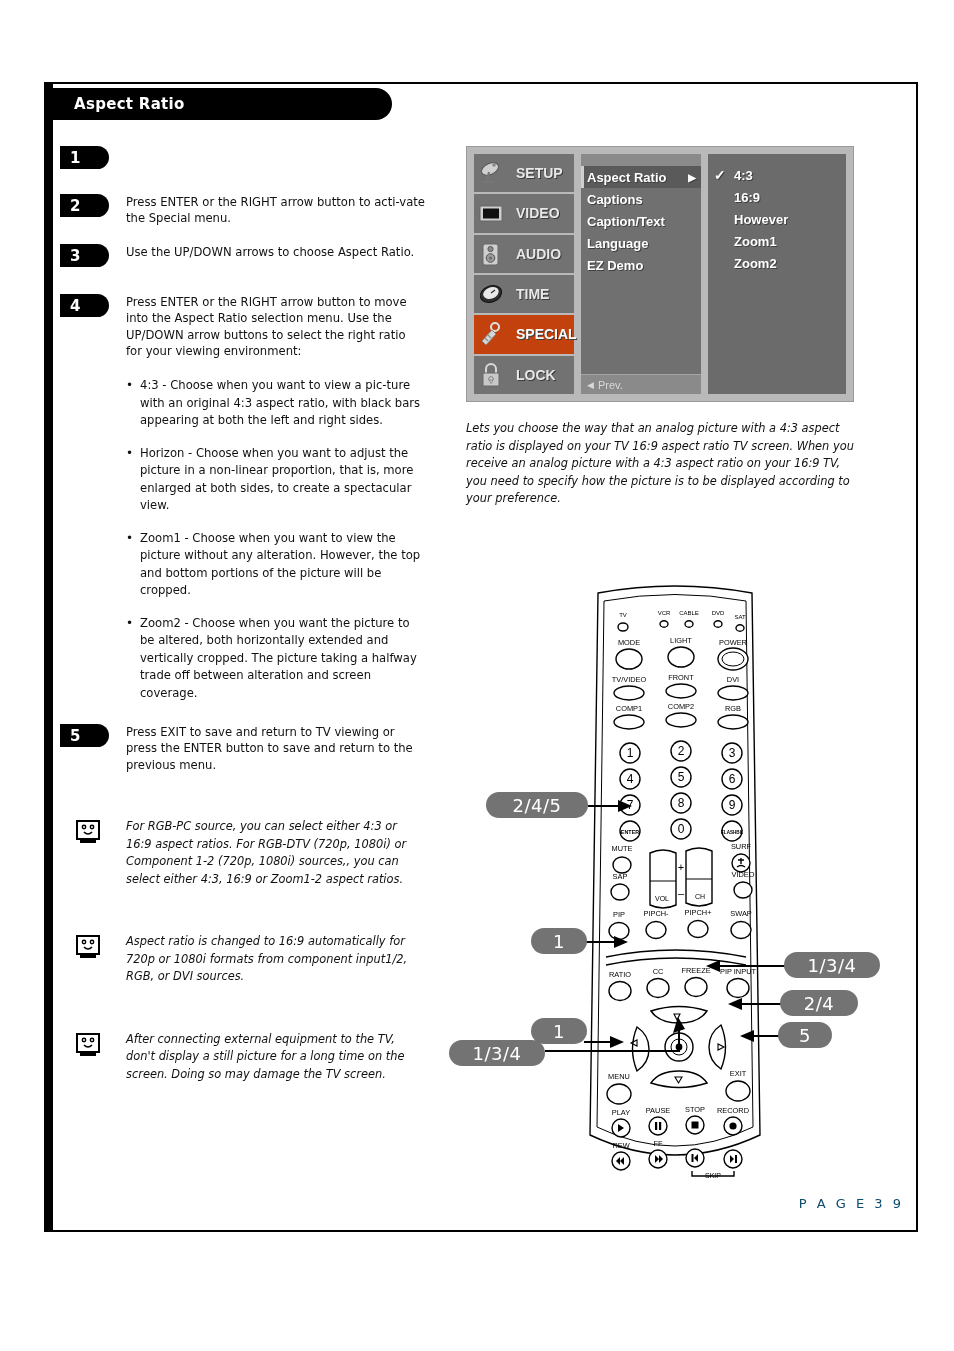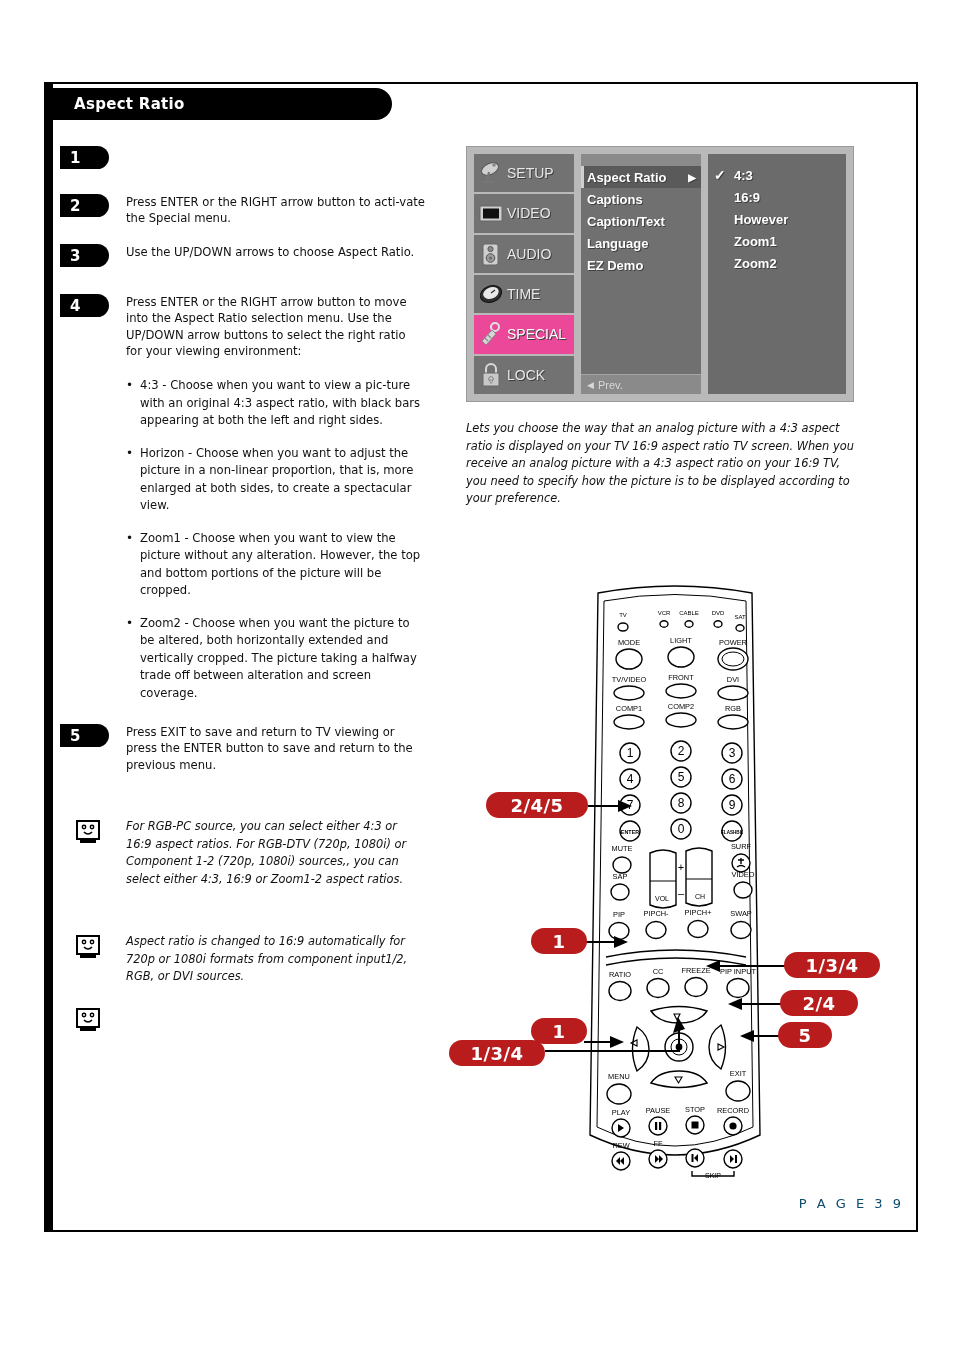--- a/index.html
+++ b/index.html
@@ -64,27 +64,27 @@
   
   #osd{
     position:absolute;left:466px;top:146px;width:388px;height:256px;
     background:#b9b9b9;border:1px solid #9a9a9a;box-sizing:border-box;
     padding:7px;
   }
   #osd-inner{display:flex;height:100%;}
   #osd-left{width:100px;display:flex;flex-direction:column;}
   .osd-cat{
     flex:1;background:#727272;border-bottom:2px solid #b9b9b9;
-    display:flex;align-items:center;gap:3px;padding-left:4px;box-sizing:border-box;
-    color:#e8e8e8;font-size:14px;font-weight:normal;
+    display:flex;align-items:center;gap:12px;padding-left:4px;box-sizing:border-box;
+    color:#e8e8e8;font-size:14px;font-weight:bold;
     font-family:"Liberation Sans",sans-serif;
     text-shadow:1px 1px 0 #3b3b3b;
   }
   .osd-cat:last-child{border-bottom:none;}
-  .osd-cat.sel{background:#ec4899;color:#ffffff;}
+  .osd-cat.sel{background:#c2410c;color:#ffffff;}
   .osd-cat .ico{width:26px;height:26px;flex:0 0 26px;position:relative;}
   .osd-cat .lbl{white-space:nowrap;}
 
   #osd-mid{
     width:120px;background:#707070;margin-left:7px;
     display:flex;flex-direction:column;position:relative;
   }
   .osd-mid-top{height:12px;background:#8a8a8a;}
   .osd-item{
     height:22px;display:flex;align-items:center;justify-content:space-between;
@@ -116,21 +116,21 @@
   #osd-desc{
     position:absolute;left:466px;top:420px;width:390px;
     font-size:11.4px;line-height:17.5px;font-style:italic;color:#111;
   }
 
   
   #remote-area{position:absolute;left:430px;top:575px;width:490px;height:610px;}
 
   
   .callout{
-    position:absolute;background:#b91c1c;color:#fff;font-weight:bold;
+    position:absolute;background:#737373;color:#fff;font-weight:normal;
     display:flex;align-items:center;justify-content:center;
     border-radius:14px;font-size:18px;letter-spacing:.5px;
   }
   .leader{position:absolute;background:#000;height:1.5px;}
 
   
   #footer{
     position:absolute;right:50px;top:1196px;
     font-size:13px;letter-spacing:3px;color:#0c4a6e;
   }
@@ -208,20 +208,21 @@
     <div class="note">
       <span class="note-icon">
         <svg width="26" height="24" viewBox="0 0 26 24">
           <rect x="1" y="1" width="22" height="18" fill="#fff" stroke="#000" stroke-width="2"></rect>
           <circle cx="8" cy="7" r="1.7" fill="none" stroke="#000" stroke-width="1.4"></circle>
           <circle cx="16" cy="7" r="1.7" fill="none" stroke="#000" stroke-width="1.4"></circle>
           <path d="M8 12 q4 4 8 0" fill="none" stroke="#000" stroke-width="1.6"></path>
           <rect x="4" y="20" width="16" height="3" fill="#000"></rect>
         </svg>
       </span>
+      <div class="note-text">After connecting external equipment to the TV, don't display a still picture for a long time on the screen. Doing so may damage the TV screen.</div>
     </div>
 
   </div>
 </div>
 
 <div id="osd">
   <div id="osd-inner">
 
     <div id="osd-left">
 

